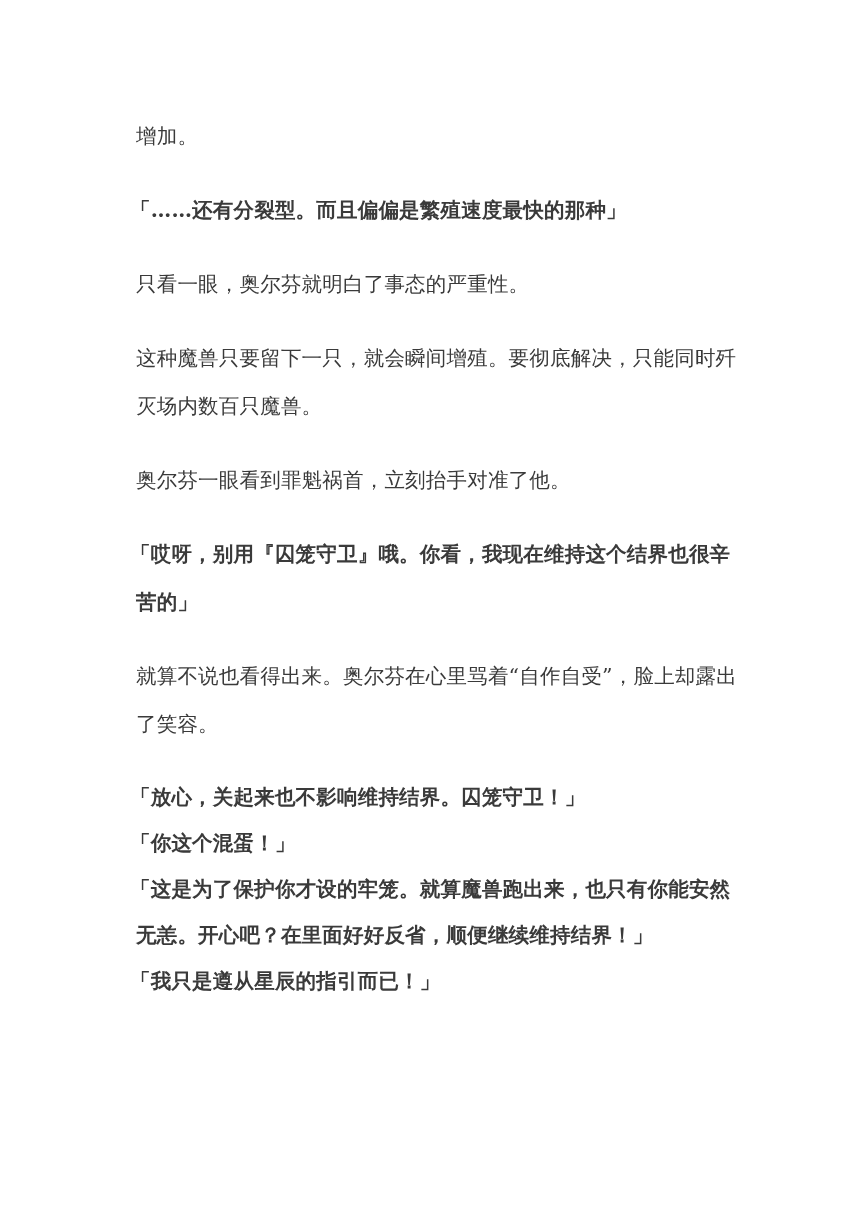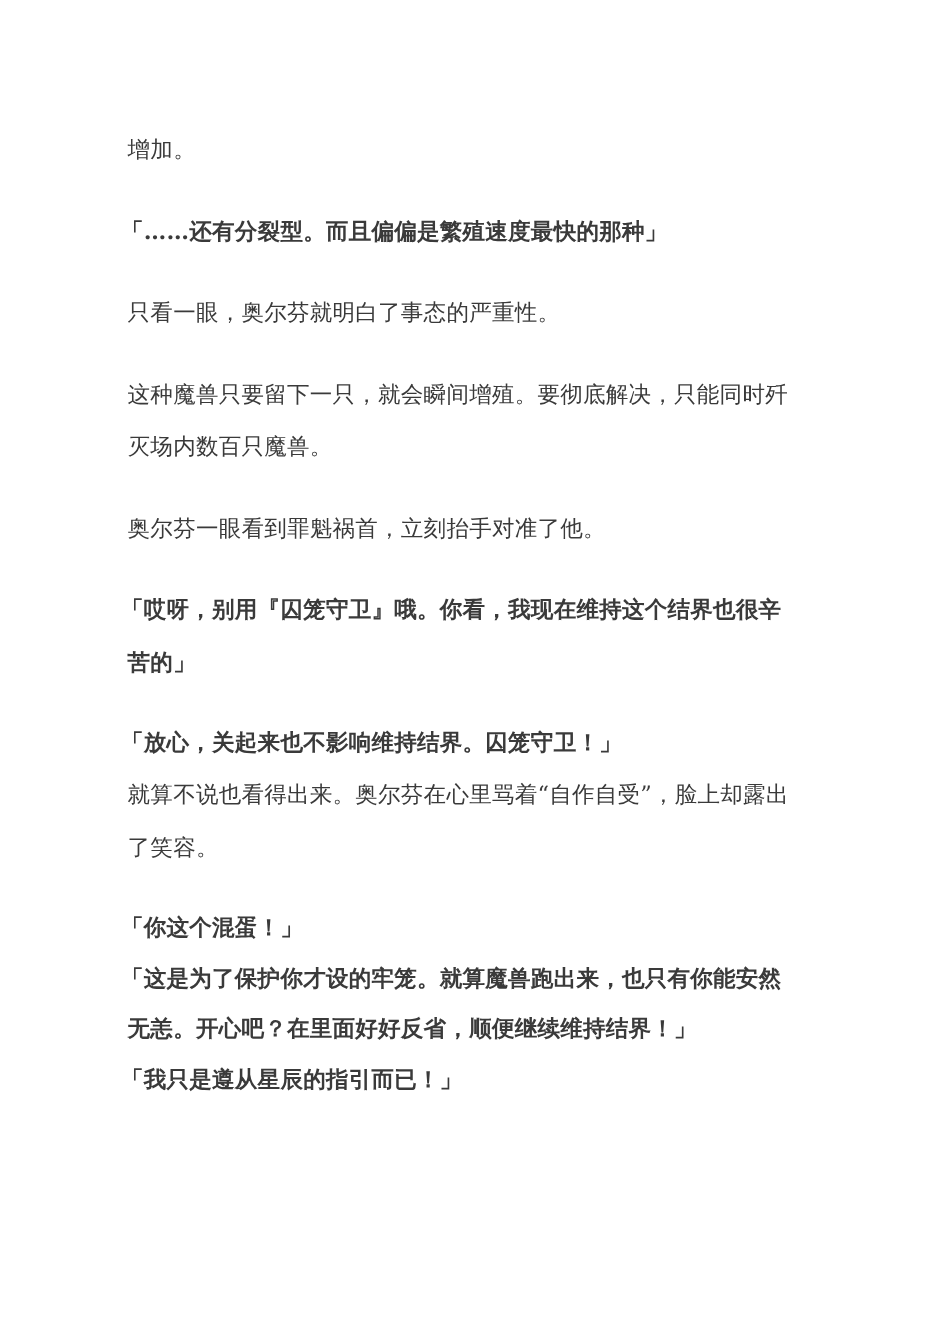--- a/index.html
+++ b/index.html
@@ -8,21 +8,21 @@
       background: #ffffff;
     }
     body {
       width: 864px;
       height: 1222px;
       position: relative;
       overflow: hidden;
     }
     .page {
       position: absolute;
-      left: 116px;
+      left: 136px;
       top: 112px;
       width: 612px;
       font-family: "DejaVu Serif", "Liberation Serif", serif;
       font-size: 20.5px;
       color: #3a3a3a;
       line-height: 48px;
       letter-spacing: 0.2px;
     }
     .para {
       margin: 0 0 26px 0;
@@ -42,18 +42,18 @@
 </head>
 <body>
 
 <div class="page">
   <p class="para">增加。</p>
   <p class="para dialogue">「……还有分裂型。而且偏偏是繁殖速度最快的那种」</p>
   <p class="para">只看一眼，奥尔芬就明白了事态的严重性。</p>
   <p class="para">这种魔兽只要留下一只，就会瞬间增殖。要彻底解决，只能同时歼灭场内数百只魔兽。</p>
   <p class="para">奥尔芬一眼看到罪魁祸首，立刻抬手对准了他。</p>
   <p class="para dialogue">「哎呀，别用『囚笼守卫』哦。你看，我现在维持这个结界也很辛苦的」</p>
+  <p class="para">就算不说也看得出来。奥尔芬在心里骂着“自作自受”，脸上却露出了笑容。</p>
   <p class="para tight dialogue">「放心，关起来也不影响维持结界。囚笼守卫！」</p>
-  <p class="para">就算不说也看得出来。奥尔芬在心里骂着“自作自受”，脸上却露出了笑容。</p>
   <p class="para tight dialogue">「你这个混蛋！」</p>
   <p class="para tight dialogue">「这是为了保护你才设的牢笼。就算魔兽跑出来，也只有你能安然无恙。开心吧？在里面好好反省，顺便继续维持结界！」</p>
   <p class="para tight dialogue">「我只是遵从星辰的指引而已！」</p>
 </div>
 
 </body></html>

